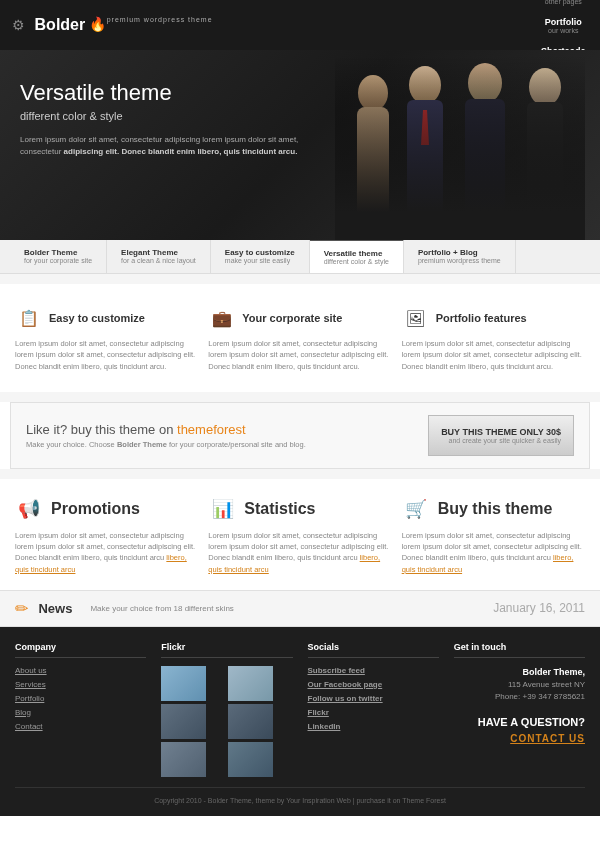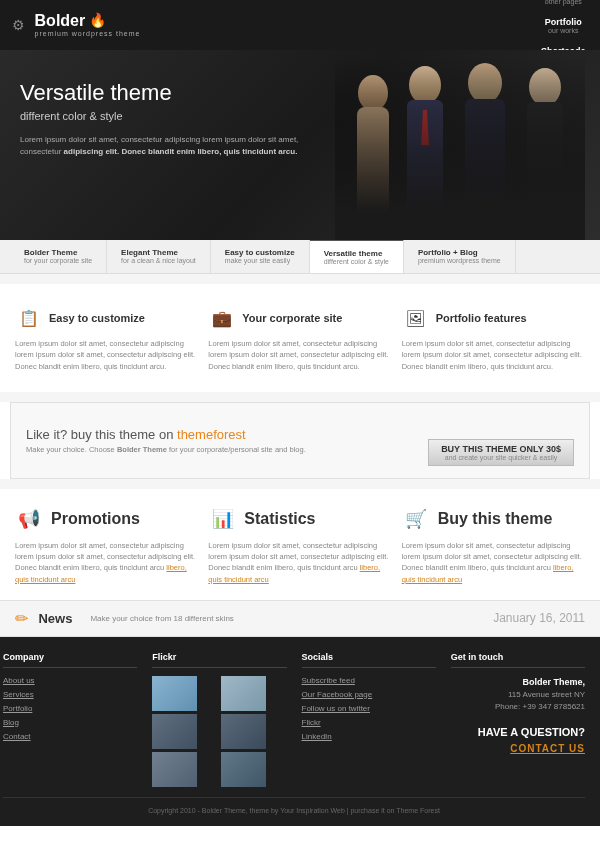--- a/index.html
+++ b/index.html
@@ -1,21 +1,21 @@
 <!DOCTYPE html>
 <html><head>
   <meta charset="utf-8">
   <style>
     * { margin: 0; padding: 0; box-sizing: border-box; }
     body { font-family: Arial, sans-serif; font-size: 10px; color: #333; width: 600px; overflow-x: hidden; }
 
     
     .top-header { background: #1a1a1a; height: 50px; display: flex; align-items: center; padding: 0 12px; }
     .gear-icon { color: #888; font-size: 14px; margin-right: 10px; }
-    .logo-area { display: flex; flex-direction: column; line-height: 1.1; }
+    .logo-area { display: flex; flex-direction: row; line-height: 1.1; }
     .logo-title { color: #fff; font-size: 16px; font-weight: bold; display: flex; align-items: center; gap: 4px; }
     .logo-flame { color: #4db8e8; font-size: 14px; }
     .logo-sub { color: #aaa; font-size: 7px; letter-spacing: 1px; }
     .top-nav { display: flex; gap: 12px; margin-left: auto; flex-direction: column; }
     .nav-item { text-align: center; cursor: pointer; }
     .nav-item .nav-main { color: #fff; font-size: 9px; font-weight: bold; }
     .nav-item .nav-sub { color: #888; font-size: 7px; }
 
     
     .hero { background: linear-gradient(135deg, #2a2a2a 0%, #1a1a1a 50%, #2d2d2d 100%); min-height: 190px; padding: 20px 20px; display: flex; align-items: flex-start; position: relative; overflow: hidden; }
@@ -33,60 +33,60 @@
     .tab-item .tab-main { font-size: 8px; font-weight: bold; color: #333; }
     .tab-item .tab-sub { font-size: 7px; color: #888; }
 
     
     .features { background: #fff; padding: 20px 15px; display: flex; gap: 10px; }
     .feature { flex: 1; }
     .feature-header { display: flex; align-items: center; gap: 6px; margin-bottom: 6px; }
     .feature-icon { width: 28px; height: 28px; display: flex; align-items: center; justify-content: center; font-size: 16px; }
     .feature-title { font-size: 11px; font-weight: bold; color: #333; }
     .feature-text { font-size: 7.5px; color: #888; line-height: 1.5; }
-    .buy-btn { background: linear-gradient(to bottom, #eee, #ccc); border: 1px solid #bbb; padding: 4px 12px; text-align: center; cursor: pointer; min-width: 140px; margin-top: 24px; }
+    .buy-btn { background: linear-gradient(to bottom, #eee, #ccc); border: 1px solid #bbb; padding: 11px 12px; text-align: right; cursor: pointer; min-width: 140px; }
     .buy-btn-main { font-size: 9px; font-weight: bold; color: #333; }
     .buy-btn-sub { font-size: 7px; color: #888; }
 
     
     .promos { background: #fff; padding: 15px 15px; display: flex; gap: 10px; }
     .promo { flex: 1; }
     .promo-header { display: flex; align-items: center; gap: 6px; margin-bottom: 6px; }
     .promo-icon { width: 30px; height: 30px; display: flex; align-items: center; justify-content: center; font-size: 18px; }
     .promo-title { font-size: 16px; font-weight: bold; color: #333; }
     .promo-text { font-size: 7.5px; color: #888; line-height: 1.5; }
     .promo-link { color: #d4821a; font-size: 7.5px; }
 
     
     .news-bar { background: #f5f5f5; border-top: 1px solid #e0e0e0; border-bottom: 1px solid #e0e0e0; padding: 8px 15px; display: flex; align-items: center; gap: 10px; }
     .news-icon { font-size: 16px; }
     .news-title { font-size: 13px; font-weight: bold; color: #333; margin-right: 8px; }
     .news-desc { font-size: 8px; color: #888; }
     .news-date { font-size: 12px; color: #aaa; margin-left: auto; }
 
     
-    .footer { background: #1e1e1e; padding: 15px 15px 5px 3px; }
+    .footer { background: #1e1e1e; padding: 15px 15px 5px 15px; }
     .footer-cols { display: flex; gap: 15px; }
     .footer-col { flex: 1; }
     .footer-col-title { color: #fff; font-size: 9px; font-weight: bold; border-bottom: 1px solid #444; padding-bottom: 5px; margin-bottom: 8px; }
     .footer-link { color: #999; font-size: 8px; display: block; margin-bottom: 5px; cursor: pointer; }
     .footer-text { color: #999; font-size: 8px; line-height: 1.5; text-align: right; }
     .footer-text b { color: #fff; font-size: 9px; }
     .footer-text .big { font-size: 11px; font-weight: bold; color: #fff; line-height: 1.4; }
     .footer-text .contact-link { color: #d4821a; font-size: 10px; font-weight: bold; letter-spacing: 1px; }
     .tweet-empty { color: #aaa; font-size: 8px; font-weight: bold; }
     .flickr-grid { display: grid; grid-template-columns: 1fr 1fr; gap: 3px; margin-top: 4px; }
     .flickr-img { width: 45px; height: 35px; background: #555; }
     .flickr-img.img1 { background: linear-gradient(135deg, #8ab4d0, #6090b0); }
     .flickr-img.img2 { background: linear-gradient(135deg, #a0b8c8, #7898a8); }
     .flickr-img.img3 { background: linear-gradient(135deg, #607080, #405060); }
     .flickr-img.img4 { background: linear-gradient(135deg, #5a6a7a, #3a4a5a); }
     .flickr-img.img5 { background: linear-gradient(135deg, #708090, #506070); }
     .flickr-img.img6 { background: linear-gradient(135deg, #607888, #405668); }
-    .socials-link { color: #999; font-size: 8px; display: block; margin-bottom: 5px; cursor: pointer; }
+    .socials-link { color: #999; font-size: 8px; display: block; margin-bottom: 5px; cursor: pointer; font-weight: bold; }
     .footer-bottom { border-top: 1px solid #333; margin-top: 10px; padding: 6px 0; text-align: center; }
     .footer-copy { color: #666; font-size: 7px; }
     .icon-orange { color: #e8851a; }
     .icon-green { color: #6ab44a; }
     .icon-yellow { color: #f0b040; }
     .spacer { height: 10px; background: #f5f5f5; }
   </style>
 </head>
 <body>
 

